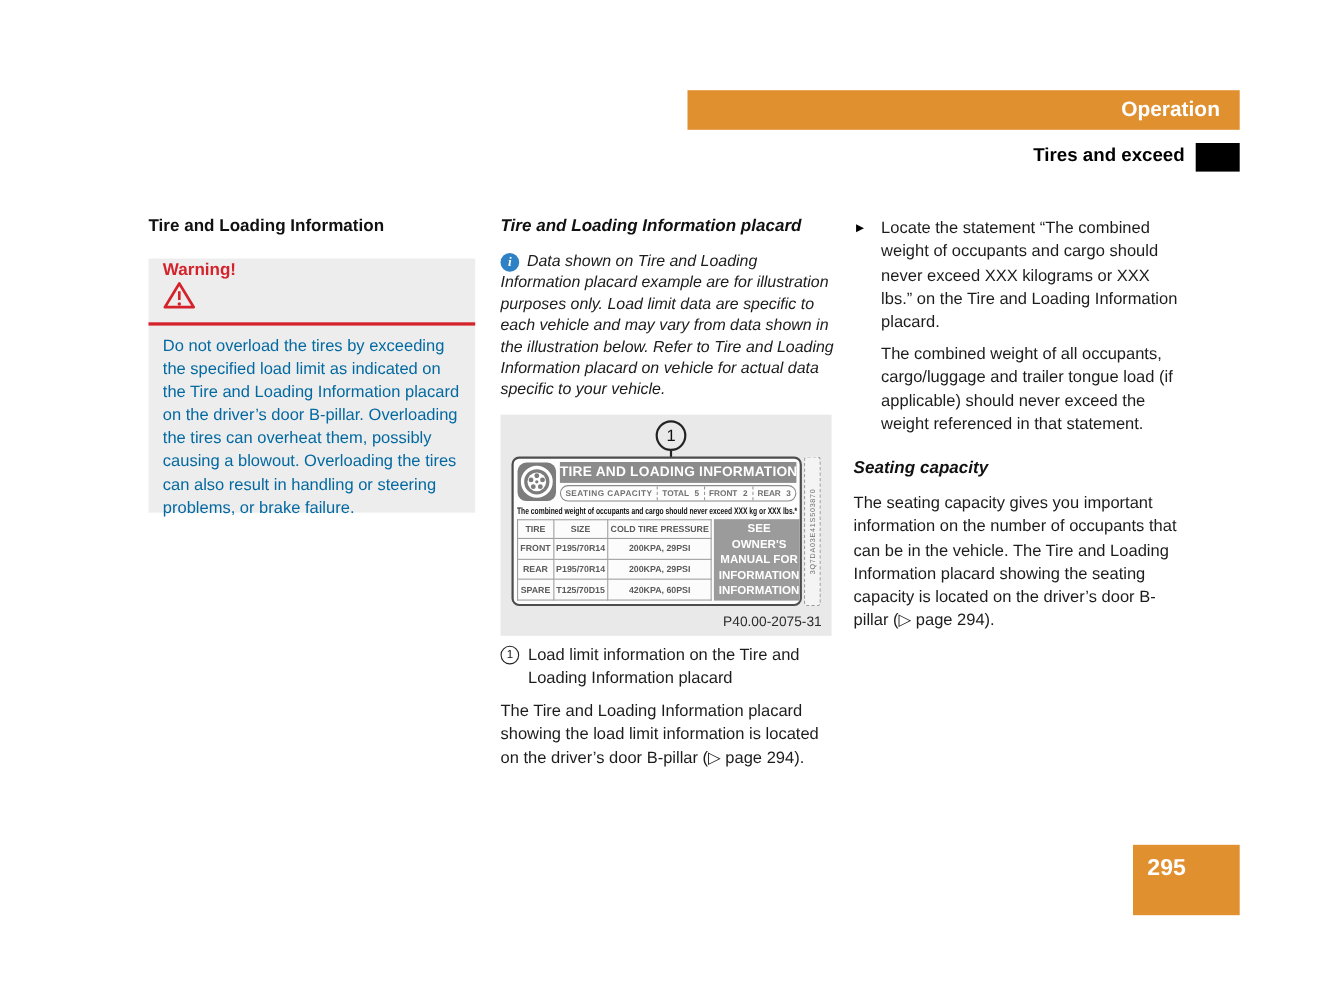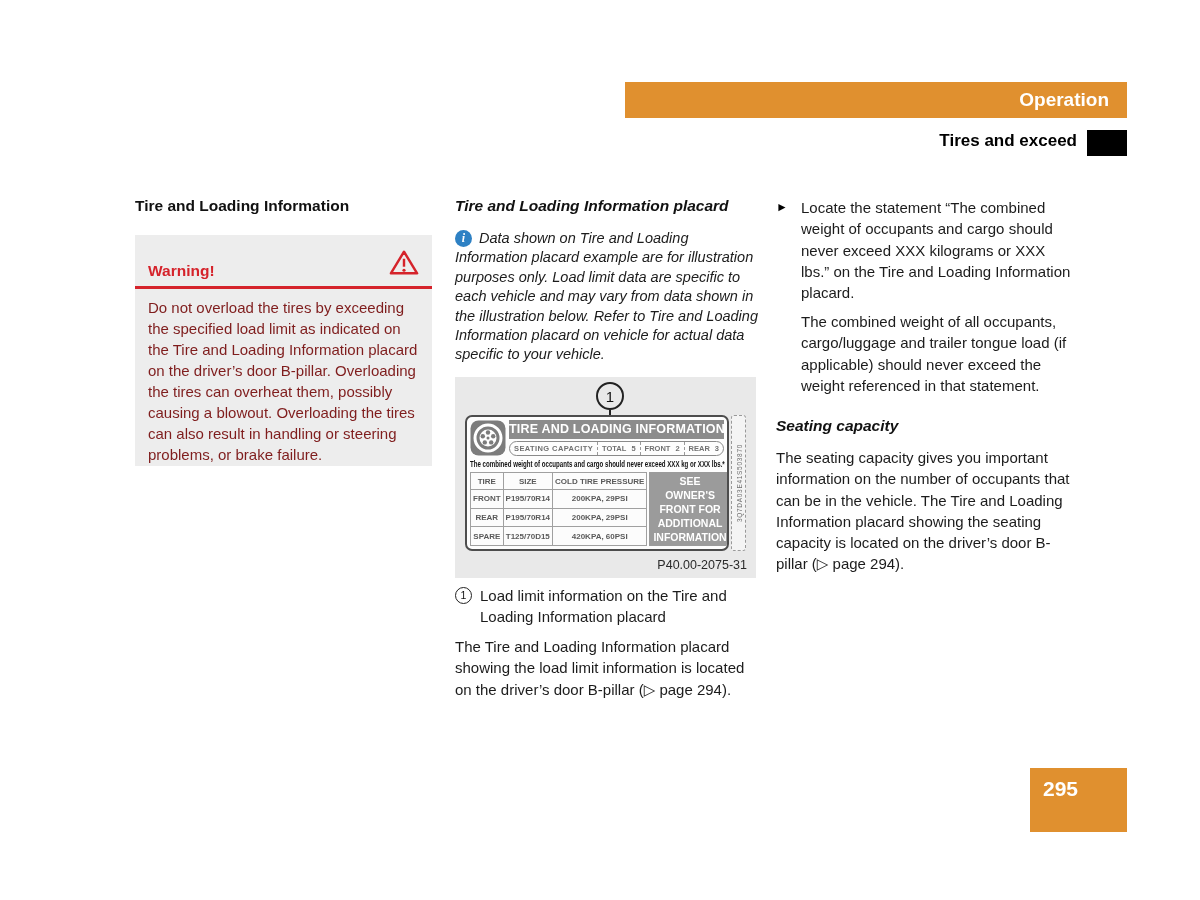--- a/index.html
+++ b/index.html
@@ -15,25 +15,25 @@
     font-size:17px; font-weight:bold; color:#000; }
   .corner-square { left:1087px; top:130px; width:40px; height:26px; background:#000; }
 
   
   .colhead { font-size:15.5px; font-weight:bold; color:#111; }
   .colhead.ital { font-style:italic; }
   .body-p { font-size:15px; line-height:21.3px; color:#1c1c1c; }
 
   
   .warnbox { left:135px; top:235px; width:297px; height:231px; background:#EDEDED; }
-  .warnhead { display:flex; justify-content:space-between; align-items:flex-end;
-    padding:14px 13px 6px 13px; }
+  .warnhead { display:flex; justify-content:space-between; align-items:flex-start;
+    padding:2px 13px 6px 13px;flex-direction:column; }
   .warntitle { color:#D5232B; font-size:15.5px; font-weight:bold; }
   .warnrule { height:3px; background:#D5232B; }
-  .warnbody { padding:8px 13px 0 13px; font-size:15px; line-height:21px; color:#7f1d1d; }
+  .warnbody { padding:8px 13px 0 13px; font-size:15px; line-height:21px; color:#0369a1; }
 
   
   .note { left:455px; top:229px; width:304px; font-style:italic; font-size:14.5px;
     line-height:19.4px; color:#1c1c1c; }
   .info-icon { float:left; width:17px; height:17px; border-radius:50%;
     background:#2E81C4; color:#fff; text-align:center; line-height:17px;
     font-size:12px; font-weight:bold; font-style:italic;
     font-family:"Liberation Serif","DejaVu Serif",serif; margin:1px 7px 0 0; }
 
   .figure { left:455px; top:377px; width:301px; height:201px; background:#E9E9E9; }
@@ -195,21 +195,21 @@
                 <td>P195/70R14</td>
                 <td>200KPA, 29PSI</td>
               </tr>
               <tr>
                 <td>SPARE</td>
                 <td>T125/70D15</td>
                 <td>420KPA, 60PSI</td>
               </tr>
             </tbody>
           </table>
-          <div class="sidebox">SEE OWNER'S FRONT FOR ADDITIONAL INFORMATION</div>
+          <div class="sidebox">SEE OWNER'S MANUAL FOR INFORMATION INFORMATION</div>
         </div>
       </div>
 
       <div class="serial-strip">
         <span>3Q7DA03E41S503870</span>
       </div>
     </div>
 
     <div class="fig-caption">P40.00-2075-31</div>
   </div>

